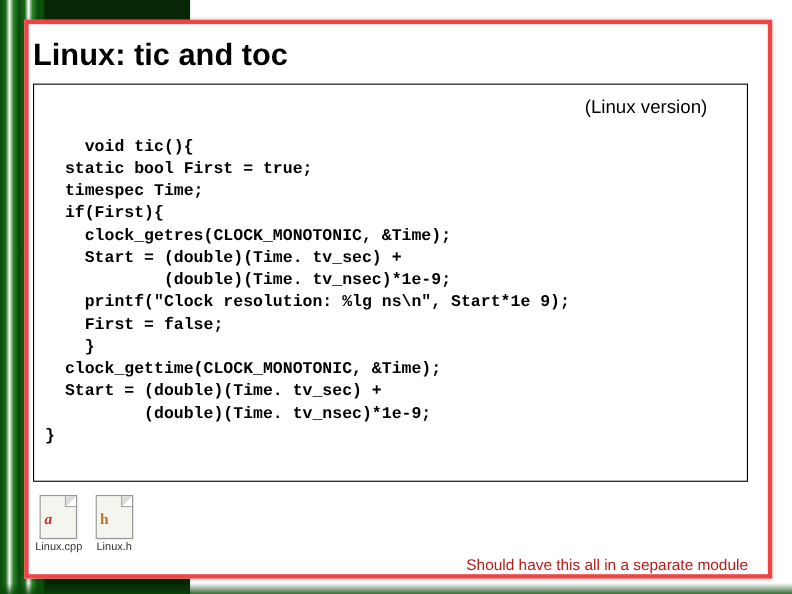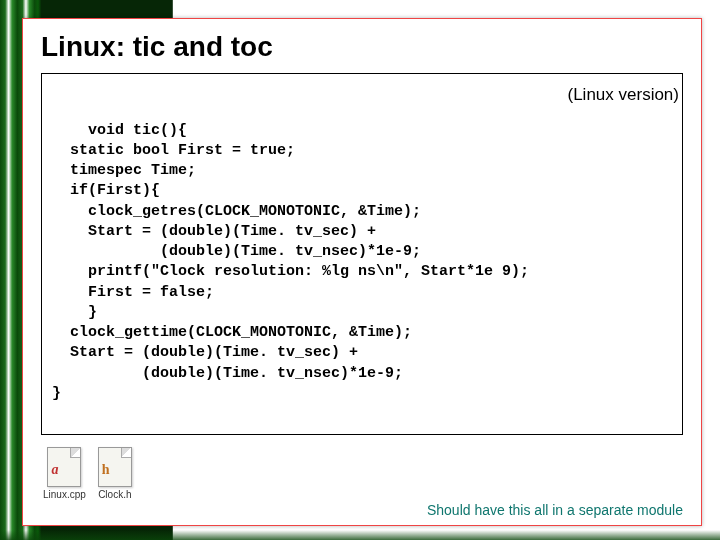--- a/index.html
+++ b/index.html
@@ -15,23 +15,23 @@
     position: relative;
     overflow: hidden;
   }
   .slide {
     position: absolute;
     left: 22px;
     top: 18px;
     right: 18px;
     bottom: 14px;
     background: #ffffff;
-    border: 1px solid #ef4444;
+    border: 4px solid #ef4444;
     box-shadow: 0 0 4px rgba(0,0,0,0.3);
-    padding: 12px 18px 10px 18px;
+    padding: 12px 18px 10px 4px;
     display: flex;
     flex-direction: column;
   }
   .title {
     font-size: 28px;
     font-weight: bold;
     color: #000;
     margin-bottom: 10px;
   }
   .codebox {
@@ -41,21 +41,21 @@
     font-family: "Courier New", Courier, monospace;
     font-size: 15px;
     font-weight: bold;
     line-height: 1.35;
     white-space: pre;
     flex: 0 0 auto;
   }
   .version-label {
     position: absolute;
     top: 10px;
-    right: 3px;
+    right: 36px;
     font-family: Arial, Helvetica, sans-serif;
     font-weight: normal;
     font-size: 17px;
     color: #000;
   }
   .spacer { flex: 1; }
   .icons-row {
     display: flex;
     gap: 12px;
     align-items: flex-end;
@@ -92,21 +92,21 @@
     top: 14px;
     font-weight: bold;
     font-size: 14px;
     font-family: Georgia, serif;
   }
   .cpp .letter { color: #c03030; font-style: italic; }
   .h .letter { color: #c07020; }
   .footer-note {
     text-align: right;
     font-size: 14px;
-    color: #0f766e;
+    color: #b91c1c;
     margin-top: 2px;
   }
   .bottom-bar {
     position: absolute;
     left: 0; right: 0; bottom: 0;
     height: 10px;
     background: linear-gradient(to bottom, rgba(10,70,10,0.0), rgba(10,70,10,0.8));
   }
 </style>
 </head>
@@ -141,20 +141,20 @@
         <div class="fold"></div>
         <div class="letter">a</div>
       </div>
       <span>Linux.cpp</span>
     </div>
     <div class="file-icon h">
       <div class="glyph">
         <div class="fold"></div>
         <div class="letter">h</div>
       </div>
-      <span>Clock.h</span>
+      <span>Linux.h</span>
     </div>
   </div>
 
   <div class="footer-note">Should have this all in a separate module</div>
 </div>
 
 <div class="bottom-bar"></div>
 
 </body></html>

